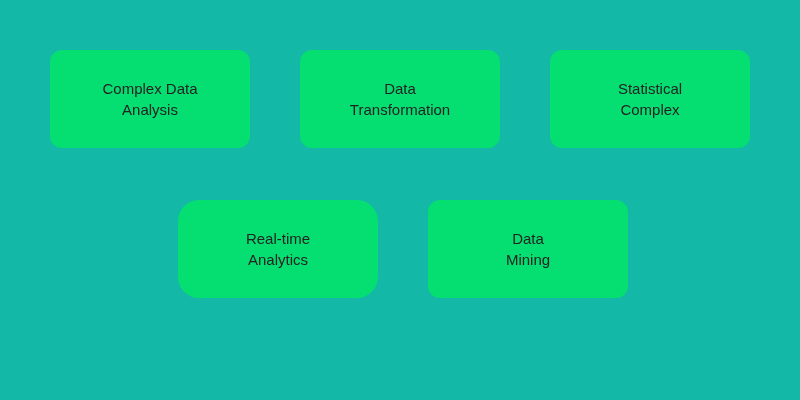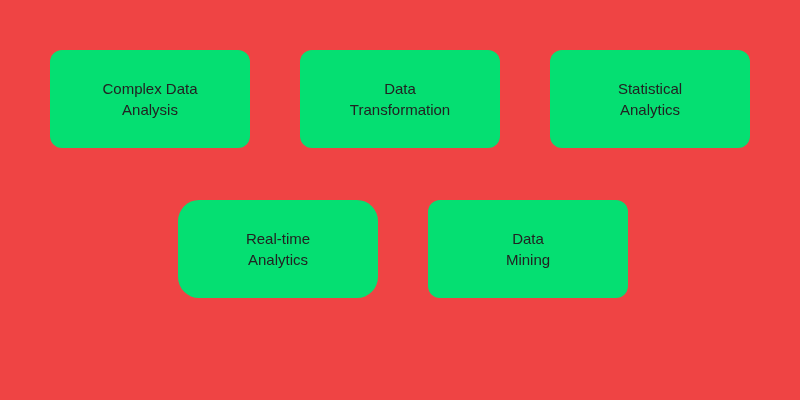--- a/index.html
+++ b/index.html
@@ -5,21 +5,21 @@
   html, body {
     margin: 0;
     padding: 0;
     background: #ffffff;
     font-family: "Liberation Sans", sans-serif;
   }
   .canvas {
     position: relative;
     width: 800px;
     height: 400px;
-    background: #ef4444;
+    background: #14b8a6;
     overflow: hidden;
   }
   .node {
     position: absolute;
     width: 200px;
     height: 98px;
     background: #05df72;
     border-radius: 12px;
     display: flex;
     align-items: center;
@@ -49,21 +49,21 @@
 Analysis</span>
   </div>
 
   <div class="node pos-2">
     <span class="node-label">Data
 Transformation</span>
   </div>
 
   <div class="node pos-3">
     <span class="node-label">Statistical
-Analytics</span>
+Complex</span>
   </div>
 
   <div class="node pos-4">
     <span class="node-label">Real-time
 Analytics</span>
   </div>
 
   <div class="node pos-5">
     <span class="node-label">Data
 Mining</span>

